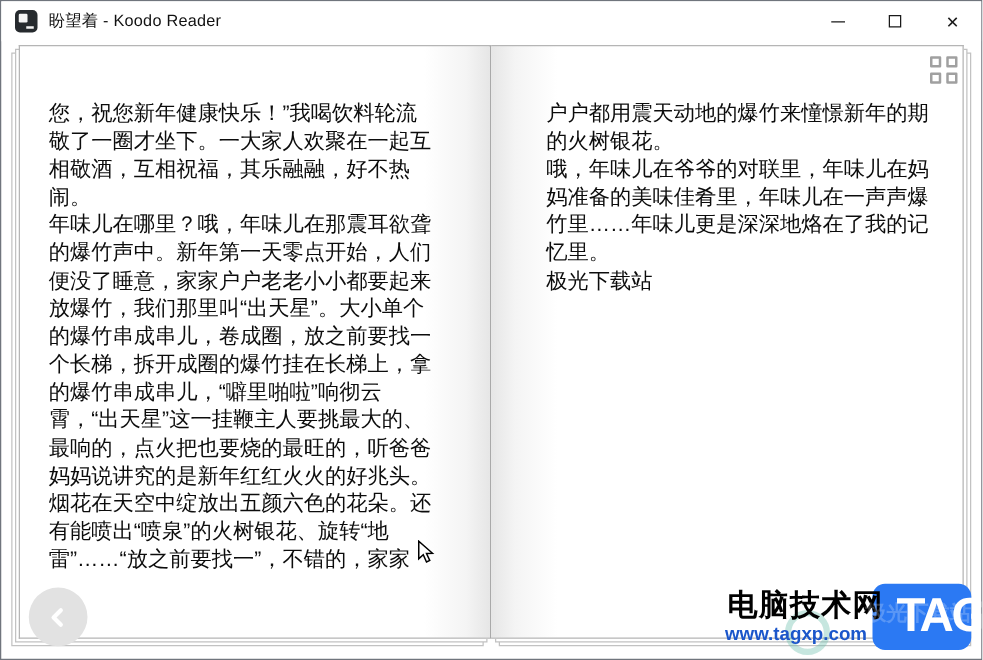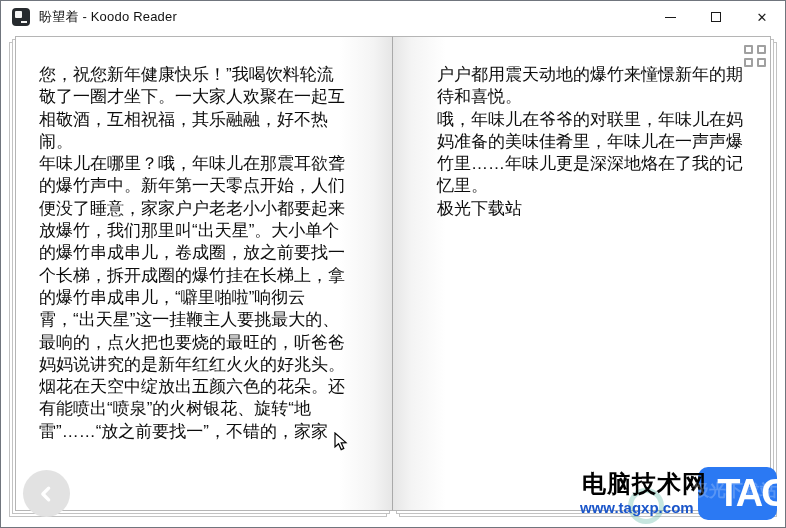--- a/index.html
+++ b/index.html
@@ -29,21 +29,21 @@
   .book { position:absolute; left:14px; top:35px; width:756px; height:475px; display:flex; }
   .page { width:378px; height:475px; border:1px solid #b5b5b5; overflow:hidden; position:relative; }
   .page-left  { background:linear-gradient(to right, #ffffff 0%, #ffffff 86%, #f4f4f4 95%, #e6e6e6 100%);
                 border-right:1px solid #a9a9a9;
                 box-shadow:-3px 3px 0 -1px #ffffff, -3px 3px 0 0 #c2c2c2,
                            -6px 6px 0 -1px #ffffff, -6px 6px 0 0 #c2c2c2; }
   .page-right { background:linear-gradient(to right, #e6e6e6 0%, #f4f4f4 5%, #ffffff 14%, #ffffff 100%);
                 border-left:none;
                 box-shadow:3px 3px 0 -1px #ffffff, 3px 3px 0 0 #c2c2c2,
                            6px 6px 0 -1px #ffffff, 6px 6px 0 0 #c2c2c2; }
-  .page-text { position:absolute; top:27px; font-size:17px; color:#0c0c0c; }
+  .page-text { position:absolute; top:43px; font-size:17px; color:#0c0c0c; }
   .page-left  .page-text { left:23px; }
   .page-right .page-text { left:44px; }
   .ln { display:block; white-space:nowrap; height:22.3px; line-height:22.3px; }
 
   
   .grid-icon { position:absolute; top:8px; right:4px; width:22px; height:22px;
                display:grid; grid-template-columns:9px 9px; grid-template-rows:9px 9px;
                gap:4px; cursor:pointer; }
   .grid-icon i { display:block; border:2px solid #a0a0a0; border-radius:1px; background:#fff; }
 
@@ -118,21 +118,21 @@
 
     <div class="page page-right">
       <div class="grid-icon">
           <i></i>
           <i></i>
           <i></i>
           <i></i>
         </div>
       <div class="page-text">
         <span class="ln">户户都用震天动地的爆竹来憧憬新年的期</span>
-        <span class="ln">待和喜悦。</span>
+        <span class="ln">的火树银花。</span>
         <span class="ln">哦，年味儿在爷爷的对联里，年味儿在妈</span>
         <span class="ln">妈准备的美味佳肴里，年味儿在一声声爆</span>
         <span class="ln">竹里……年味儿更是深深地烙在了我的记</span>
         <span class="ln">忆里。</span>
         <span class="ln">极光下载站</span>
       </div>
     </div>
 
     <div class="prev-btn">
       <svg width="20" height="20" viewBox="0 0 24 24">

